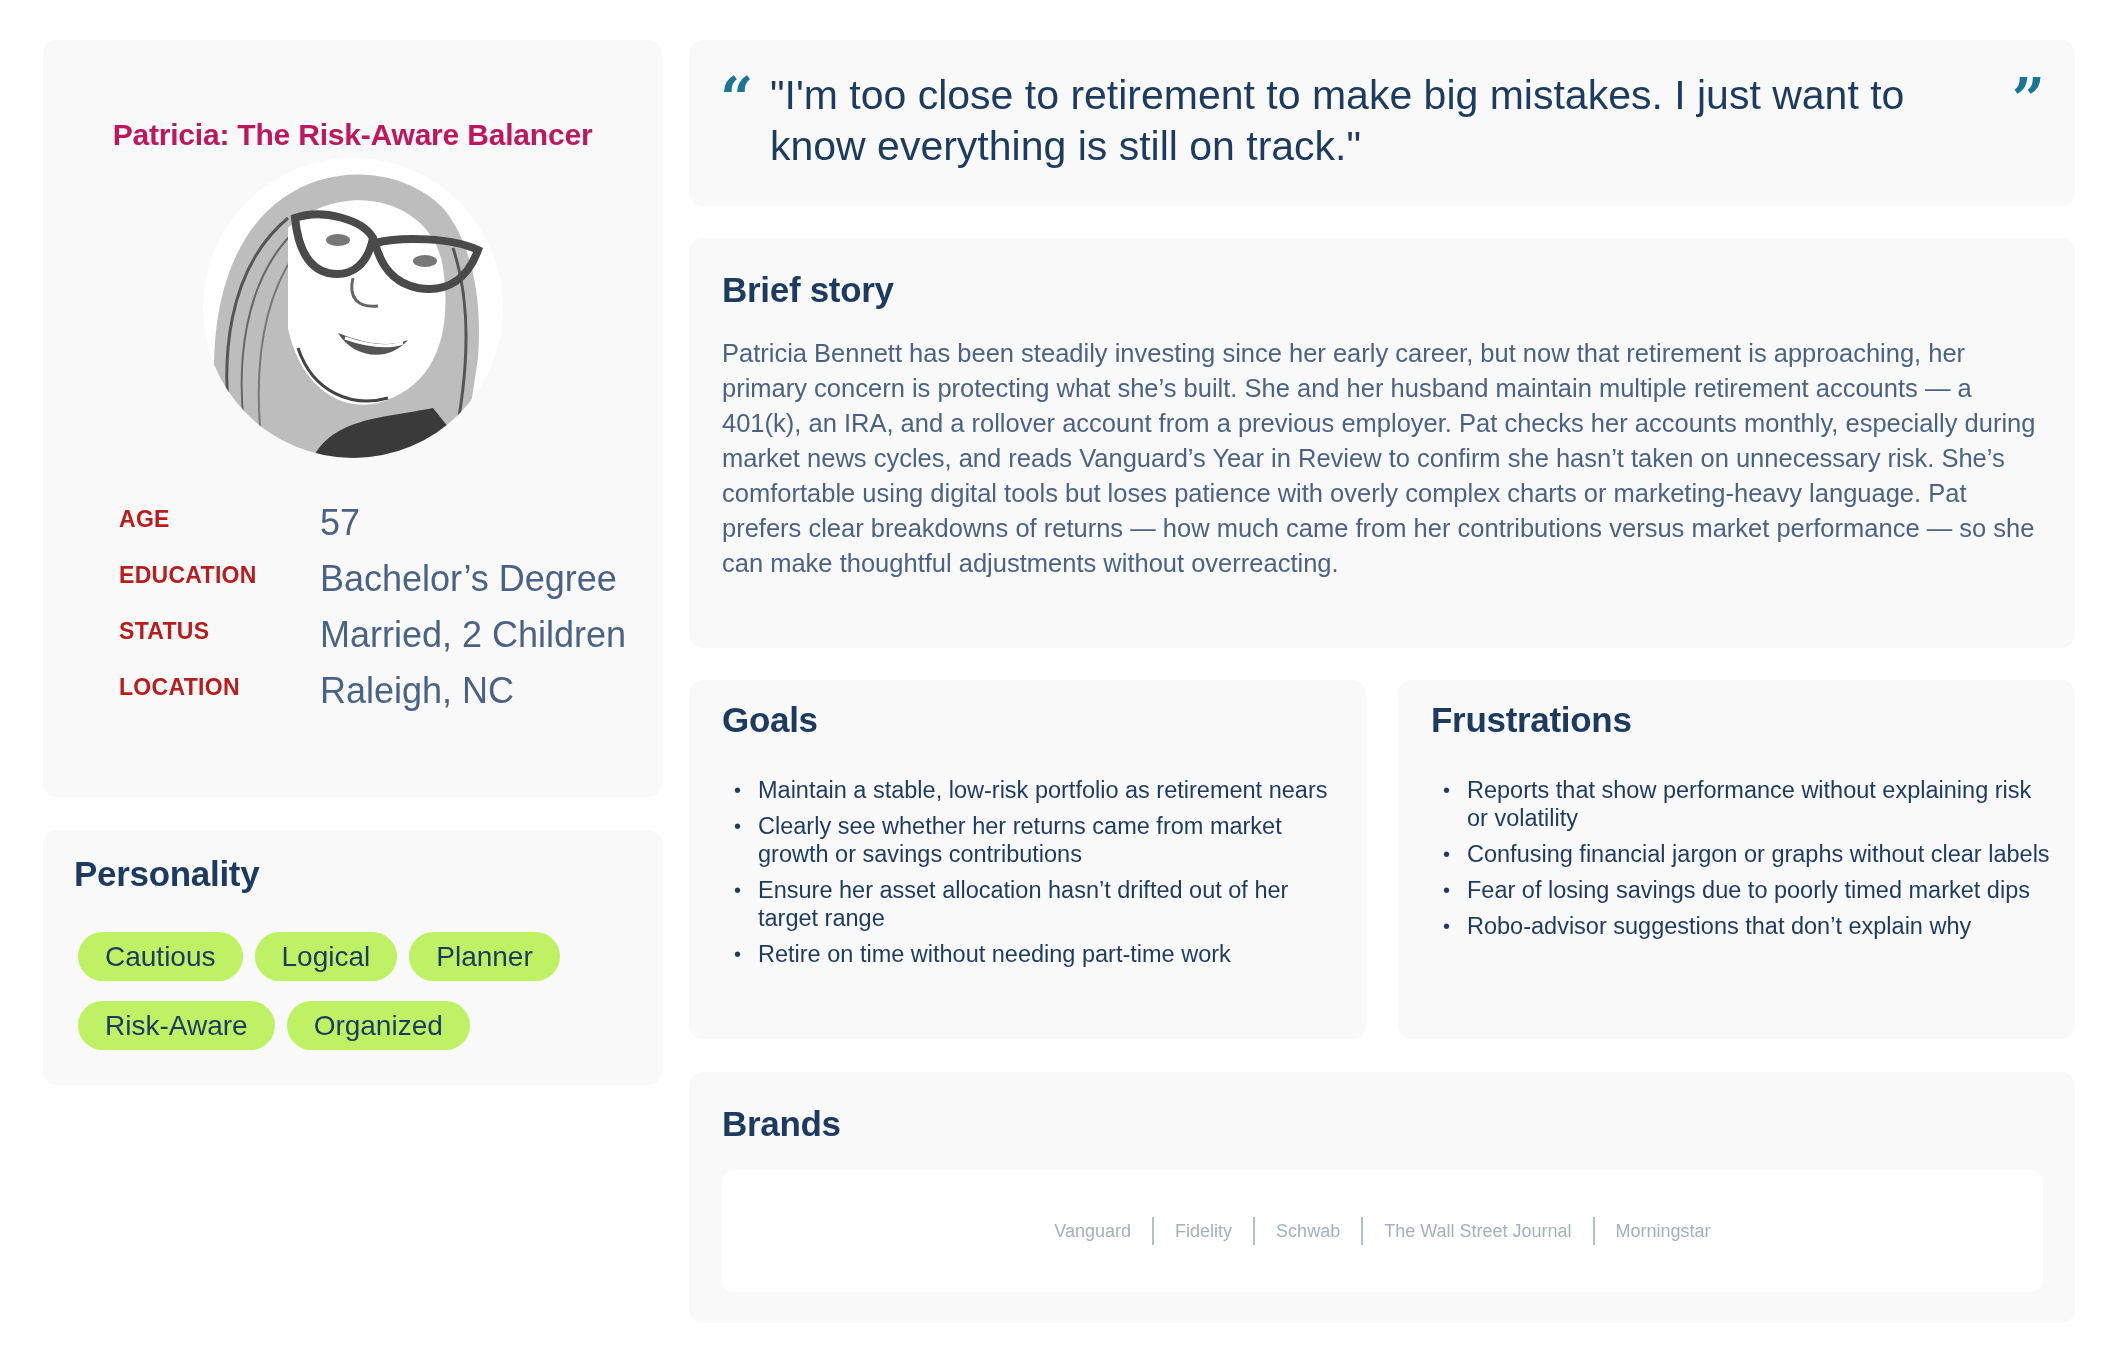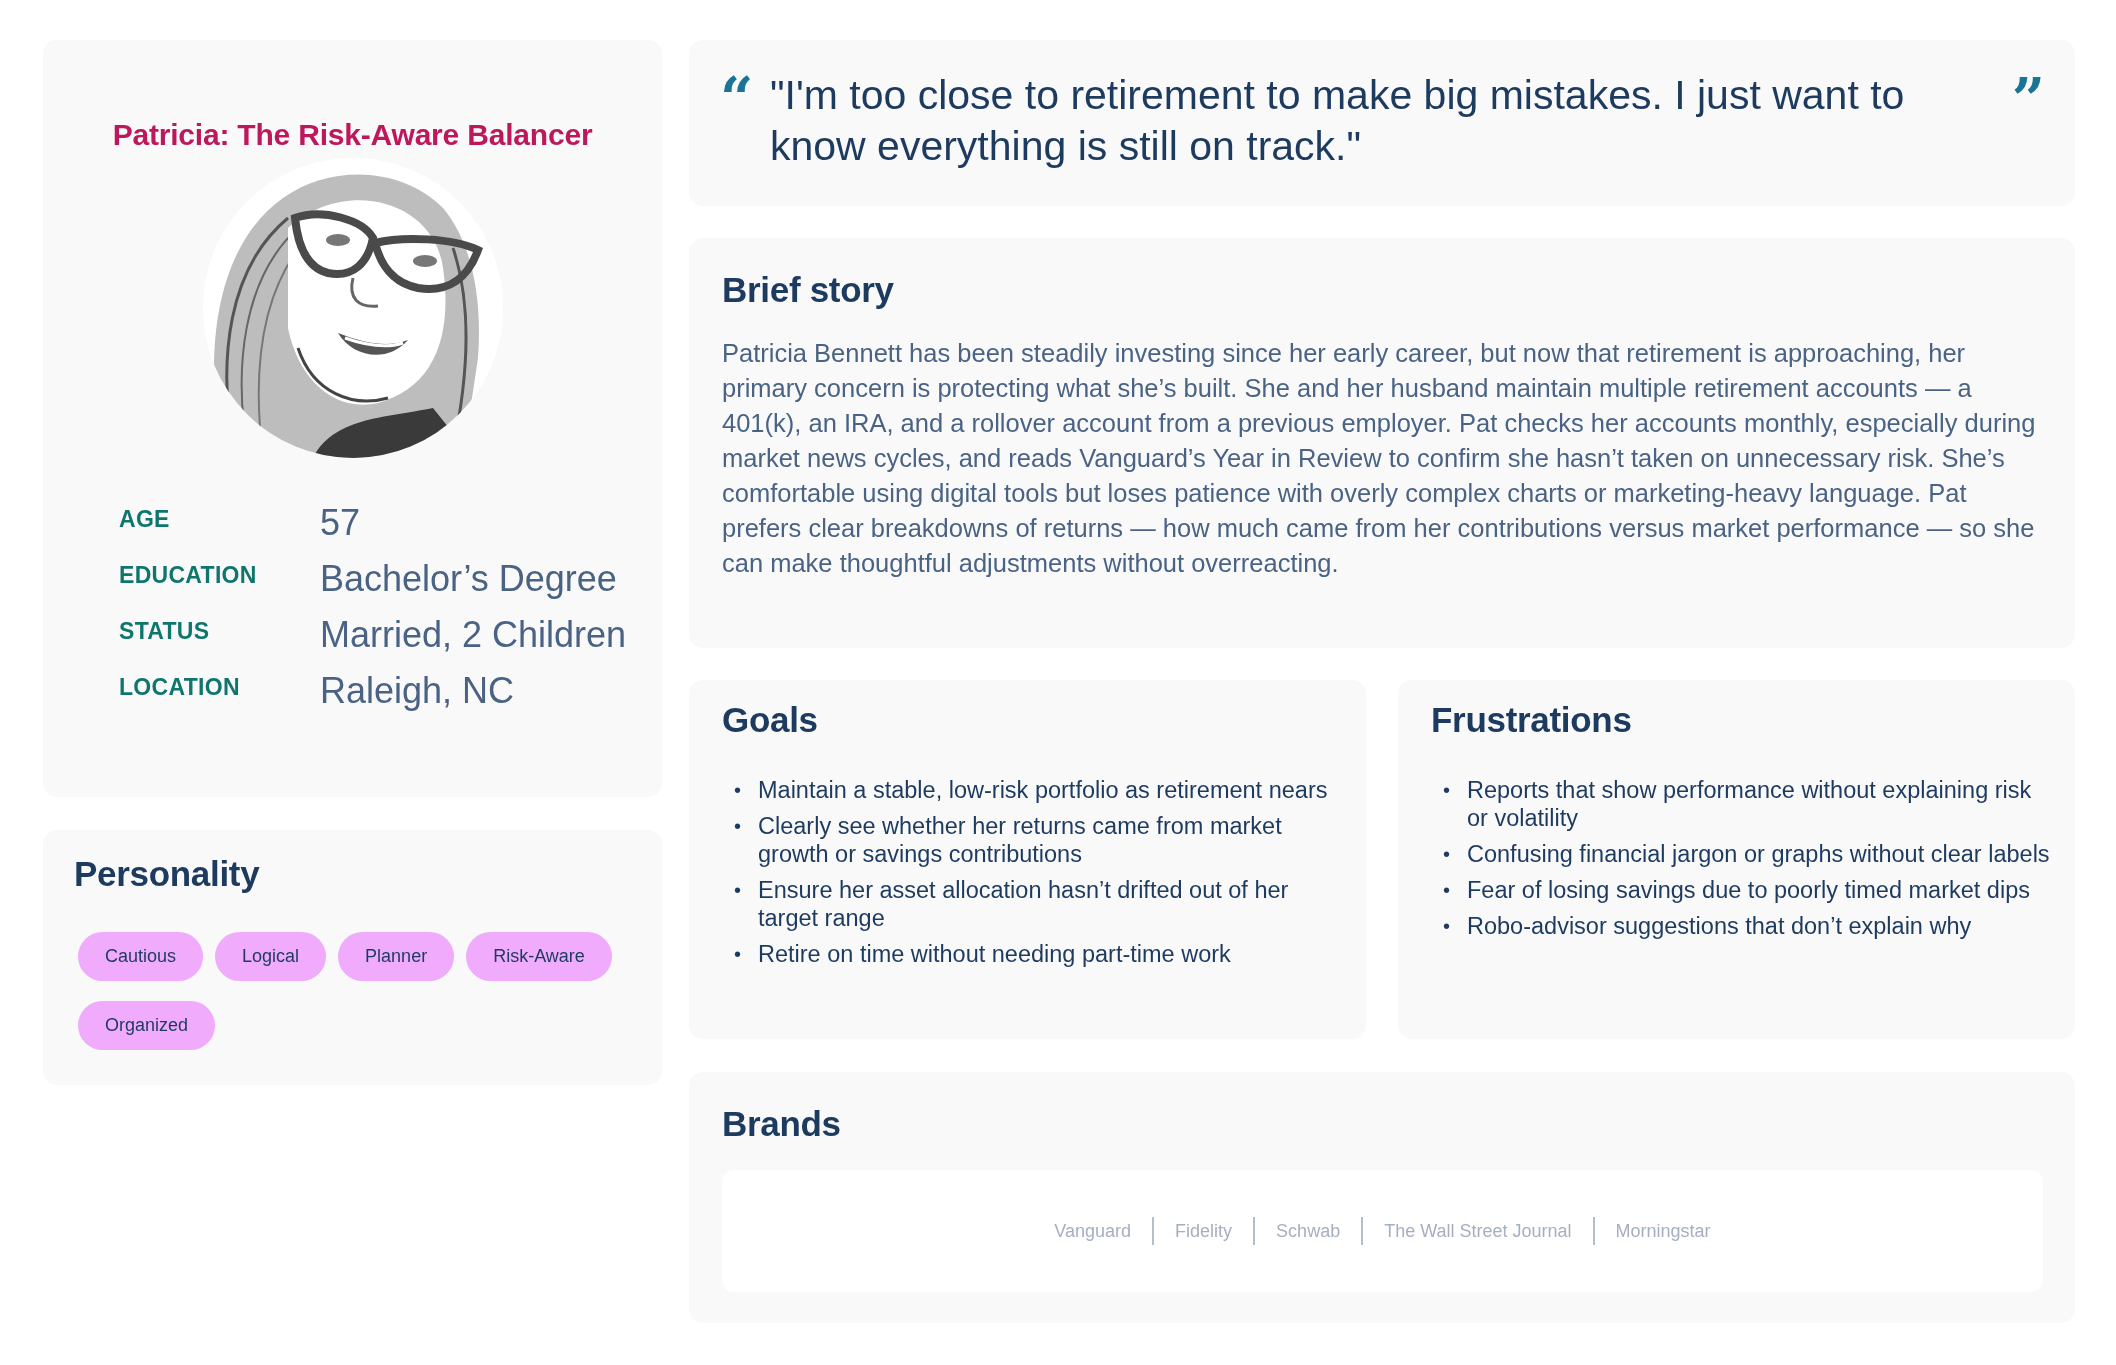--- a/index.html
+++ b/index.html
@@ -24,42 +24,42 @@
     color: #be185d;
   }
   .portrait {
     position: absolute; left: 160px; top: 118px; width: 300px; height: 300px;
     border-radius: 50%; overflow: hidden; background: #ffffff;
   }
   .details { position: absolute; left: 76px; top: 462px; width: 520px; }
   .detail-row { position: relative; height: 56px; }
   .detail-label {
     position: absolute; left: 0; top: 4px;
-    font-weight: bold; font-size: 23px; letter-spacing: 0.3px; color: #0f766e;
+    font-weight: bold; font-size: 23px; letter-spacing: 0.3px; color: #b91c1c;
     text-transform: uppercase;
   }
   .detail-value {
     position: absolute; left: 201px; top: 0;
     font-size: 36px; color: #4a6384;
   }
 
   
   #personality { left: 43px; top: 830px; width: 619px; height: 255px; }
   .section-heading {
     position: absolute; font-weight: bold; font-size: 35px; color: #1d3a5f; letter-spacing: -0.3px;
   }
   #personality .section-heading { left: 31px; top: 24px; }
   .chips {
     position: absolute; left: 35px; top: 102px; width: 560px;
     display: flex; flex-wrap: wrap; gap: 20px 12px;
   }
   .chip {
     height: 49px; line-height: 49px; padding: 0 27px;
-    background: #f0abfc; border-radius: 25px;
-    font-size: 18px; color: #1d3a5f; text-align: center;
+    background: #bef264; border-radius: 25px;
+    font-size: 28px; color: #1d3a5f; text-align: center;
   }
 
   
   #quote { left: 689px; top: 40px; width: 1386px; height: 166px; }
   .quote-mark {
     position: absolute; font-family: "DejaVu Serif", serif; font-weight: bold;
     font-size: 58px; line-height: 58px; color: #1a7594;
   }
   .quote-open { left: 31px; top: 30px; }
   .quote-close { right: 30px; top: 30px; }

